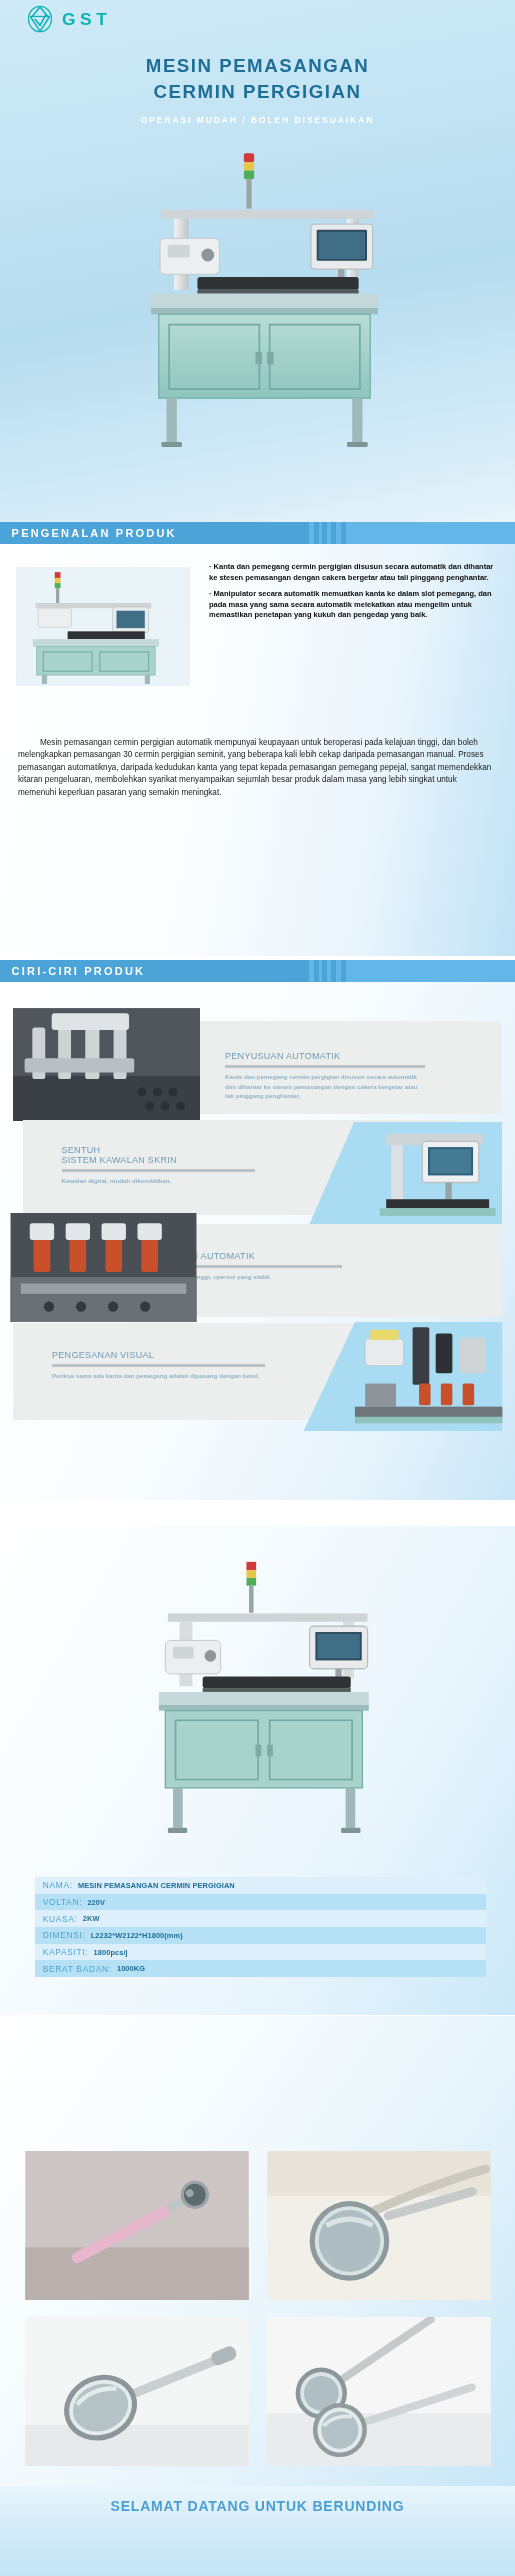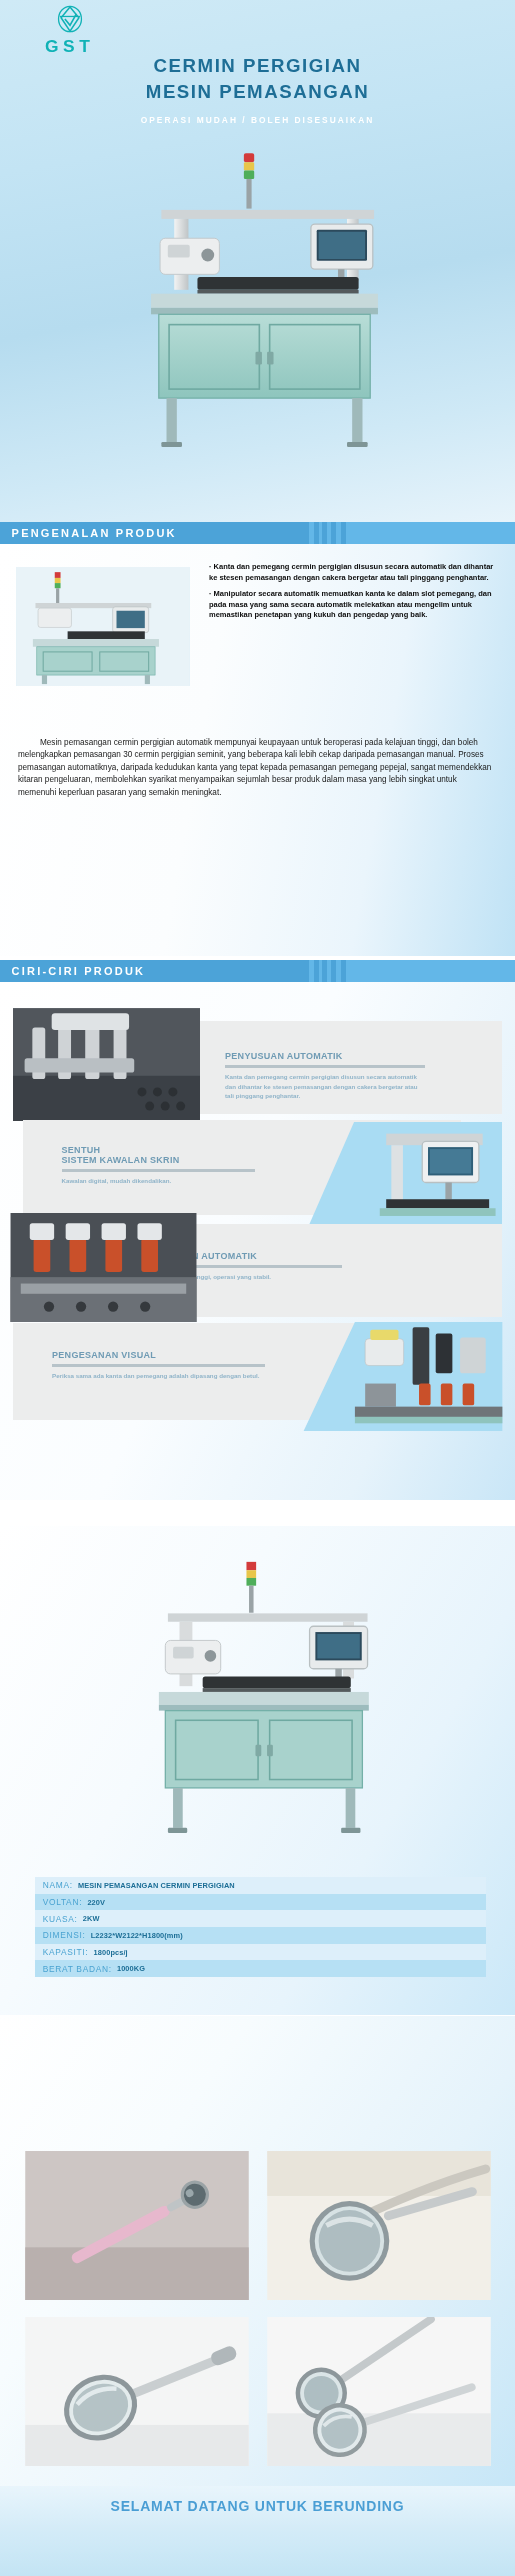--- a/index.html
+++ b/index.html
@@ -9,21 +9,21 @@
     background:#ffffff; overflow:hidden;
   }
   .page { width:515px; height:2576px; position:relative; }
 
   
   .hero {
     position:absolute; left:0; top:0; width:515px; height:528px;
     background:linear-gradient(170deg,#cfeaf6 0%,#c3e4f4 28%,#b6dcef 55%,#cfe9f6 80%,#e8f4fb 100%);
     overflow:hidden;
   }
-  .logo-wrap { position:absolute; left:45px; top:5.2px; display:flex; align-items:center; gap:3px;flex-direction:column; }
+  .logo-wrap { position:absolute; left:27px; top:5.2px; display:flex; align-items:center; gap:9px; }
   .logo-mark { width:26px; height:28px; }
   .logo-text {
     font-size:17.4px; font-weight:bold; letter-spacing:4.5px; color:#10b2b6;
   }
   .hero-title {
     position:absolute; left:0; top:53px; width:515px; text-align:center;
     font-size:18.7px; font-weight:bold; letter-spacing:1.5px; line-height:1.38;
     color:#1e6e96;
   }
   .hero-sub {
@@ -68,21 +68,21 @@
     font-size:8.2px; line-height:1.52; color:#1a1a1a; text-indent:22px;
   }
 
   
   .features {
     position:absolute; left:0; top:982px; width:515px; height:518px;
     background:linear-gradient(115deg,#ffffff 0%,#fafdff 45%,#e6f3fb 78%,#c9e6f7 100%);
   }
   .fcard { position:absolute; background:#eceded; }
   .fcard .ftitle {
-    font-size:9px; font-weight:bold; color:#6f9bb4; letter-spacing:0.3px; line-height:1.2;
+    font-size:9px; font-weight:normal; color:#6f9bb4; letter-spacing:0.3px; line-height:1.2;
   }
   .fcard .frule { height:2.6px; background:#b7c3c9; margin:3.2px 0 4.5px 0; }
   .fcard .fdesc { font-size:6.2px; font-weight:bold; color:#90b4c9; line-height:1.52; }
   .fphoto { position:absolute; overflow:hidden; }
 
   
   .paramsec {
     position:absolute; left:0; top:1526px; width:515px; height:489px;
     background:linear-gradient(120deg,#ffffff 0%,#f6fbfe 35%,#e7f4fc 70%,#cbe8f8 100%);
   }
@@ -128,22 +128,22 @@
       <svg class="logo-mark" viewBox="0 0 40 44">
         <ellipse cx="20" cy="22" rx="18" ry="20" fill="none" stroke="#10b2b6" stroke-width="2"></ellipse>
         <path d="M4 18 L36 18" stroke="#10b2b6" stroke-width="2" fill="none"></path>
         <path d="M20 3 L34 20 L20 41 L6 20 Z" fill="none" stroke="#10b2b6" stroke-width="2.4"></path>
         <path d="M12 22 L20 32 L30 14" fill="none" stroke="#10b2b6" stroke-width="2.6"></path>
       </svg>
       <span class="logo-text">GST</span>
     </div>
 
     <div class="hero-title">
+      <div>MESIN PEMASANGAN</div>
       <div>CERMIN PERGIGIAN</div>
-      <div>MESIN PEMASANGAN</div>
     </div>
     <div class="hero-sub">OPERASI MUDAH / BOLEH DISESUAIKAN</div>
 
     <svg class="hero-machine" viewBox="0 0 560 560">
       <defs>
         <linearGradient id="cab" x1="0" y1="0" x2="0" y2="1">
           <stop offset="0%" stop-color="#b8ddd7"></stop>
             <stop offset="100%" stop-color="#8ec5bd"></stop>
         </linearGradient>
         <linearGradient id="metal" x1="0" y1="0" x2="1" y2="0">

